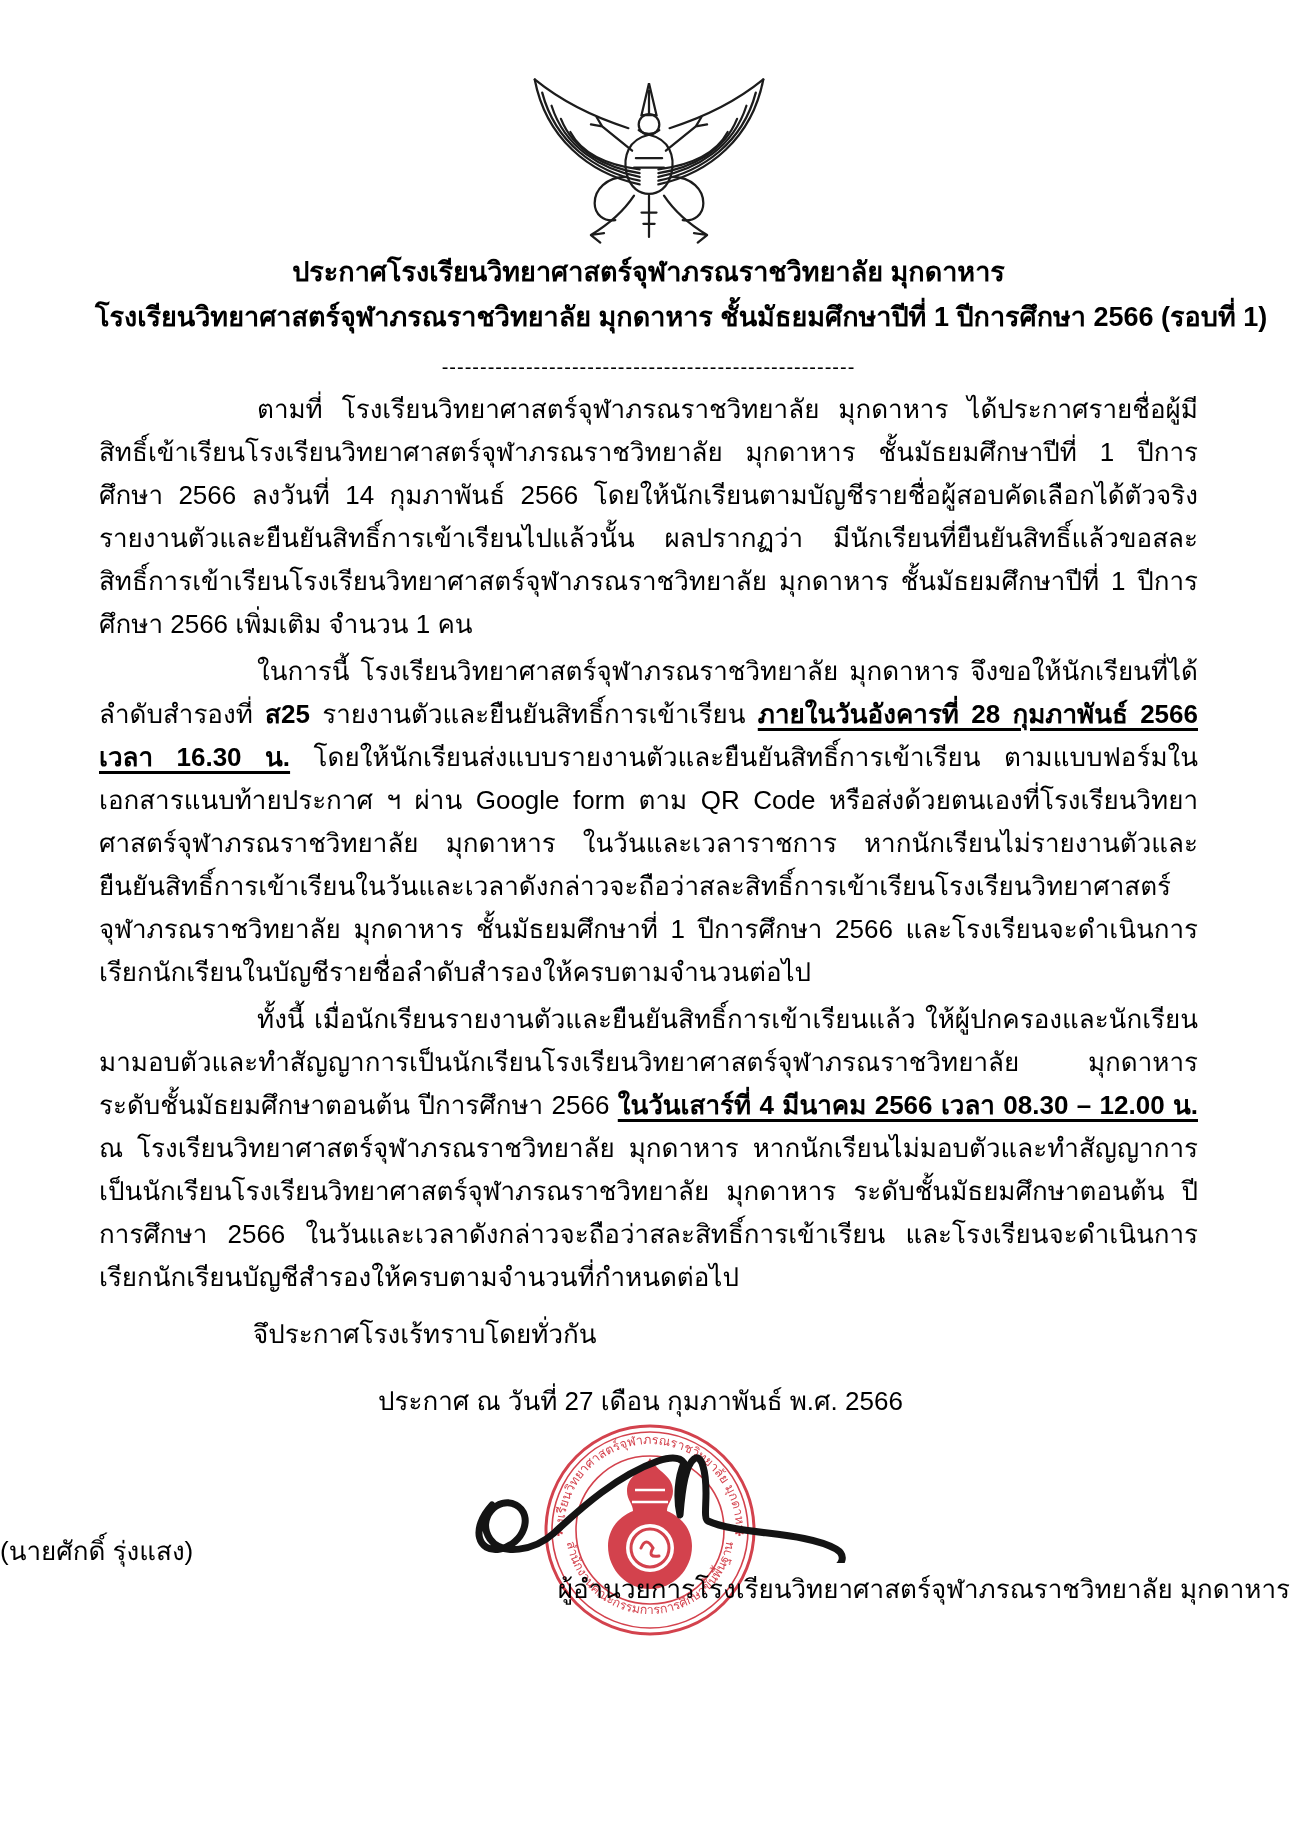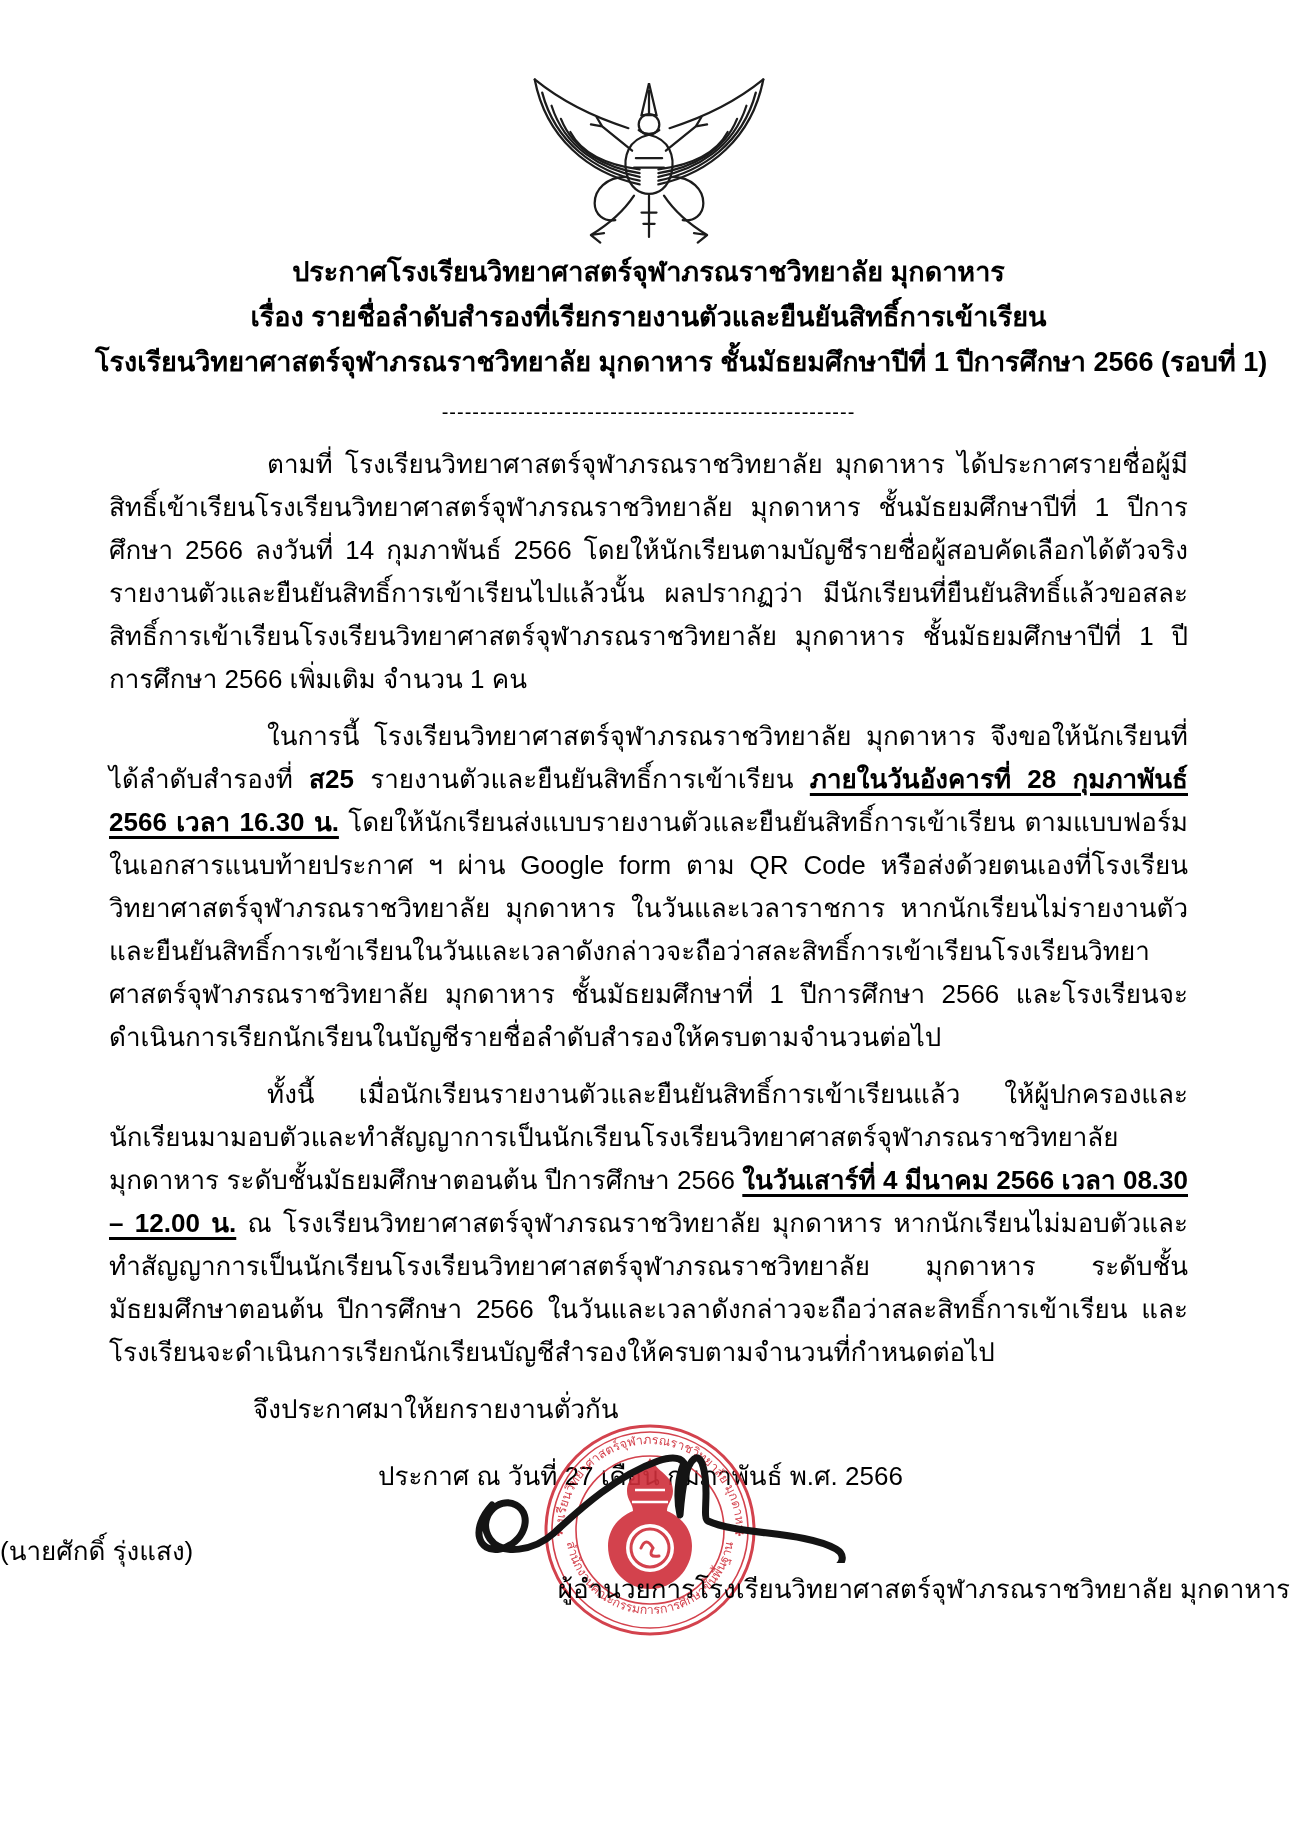--- a/index.html
+++ b/index.html
@@ -25,21 +25,21 @@
     white-space:nowrap;
   }
   .separator-line{
     text-align:center;
     font-size:20px;
     line-height:34px;
     letter-spacing:1px;
     margin-top:10px;
   }
   .para{
-    margin:14px;
+    margin:4px;
     font-size:26px;
     line-height:43px;
     text-align:justify;
     text-indent:158px;
   }
   .para .seg{font-weight:normal;}
   .para .bold{font-weight:bold;}
   .para .underline{text-decoration:underline;text-decoration-thickness:2.5px;text-underline-offset:5px;}
   .closing-line{
     margin:14px 0 0 158px;
@@ -106,32 +106,31 @@
 
           <path d="M134,132 C122,150 108,162 88,174 M88,174 l14,-2 m-14,2 l10,8"></path>
           <path d="M166,132 C178,150 192,162 212,174 M212,174 l-14,-2 m14,2 l-10,8"></path>
 
           <path d="M150,132 L150,176 M142,150 h16 M144,162 h12"></path>
         </g>
       </svg>
     </div>
 
     <div class="title-line">ประกาศโรงเรียนวิทยาศาสตร์จุฬาภรณราชวิทยาลัย มุกดาหาร</div>
-    <div class="title-line">เรื่อง รายชื่อลำดับสำรองที่เรียกรายงานตัวและยืนยันสิทธิ์การเข้าเรียน</div>
     <div class="title-line">โรงเรียนวิทยาศาสตร์จุฬาภรณราชวิทยาลัย มุกดาหาร ชั้นมัธยมศึกษาปีที่ 1 ปีการศึกษา 2566 (รอบที่ 1)</div>
 
     <div class="separator-line">------------------------------------------------------</div>
 
     <div id="paragraphs">
         <p class="para"><span class="seg">ตามที่ โรงเรียนวิทยาศาสตร์จุฬาภรณราชวิทยาลัย มุกดาหาร ได้ประกาศรายชื่อผู้มีสิทธิ์เข้าเรียนโรงเรียนวิทยาศาสตร์จุฬาภรณราชวิทยาลัย มุกดาหาร ชั้นมัธยมศึกษาปีที่ 1 ปีการศึกษา 2566 ลงวันที่ 14 กุมภาพันธ์ 2566 โดยให้นักเรียนตามบัญชีรายชื่อผู้สอบคัดเลือกได้ตัวจริง รายงานตัวและยืนยันสิทธิ์การเข้าเรียนไปแล้วนั้น ผลปรากฏว่า มีนักเรียนที่ยืนยันสิทธิ์แล้วขอสละสิทธิ์การเข้าเรียนโรงเรียนวิทยาศาสตร์จุฬาภรณราชวิทยาลัย มุกดาหาร ชั้นมัธยมศึกษาปีที่ 1 ปีการศึกษา 2566 เพิ่มเติม จำนวน 1 คน</span></p>
         <p class="para"><span class="seg">ในการนี้ โรงเรียนวิทยาศาสตร์จุฬาภรณราชวิทยาลัย มุกดาหาร จึงขอให้นักเรียนที่ได้ลำดับสำรองที่ </span><span class="seg bold">ส25</span><span class="seg"> รายงานตัวและยืนยันสิทธิ์การเข้าเรียน </span><span class="seg bold underline">ภายในวันอังคารที่ 28 กุมภาพันธ์ 2566 เวลา 16.30 น.</span><span class="seg"> โดยให้นักเรียนส่งแบบรายงานตัวและยืนยันสิทธิ์การเข้าเรียน ตามแบบฟอร์มในเอกสารแนบท้ายประกาศ ฯ ผ่าน Google form ตาม QR Code หรือส่งด้วยตนเองที่โรงเรียนวิทยาศาสตร์จุฬาภรณราชวิทยาลัย มุกดาหาร ในวันและเวลาราชการ หากนักเรียนไม่รายงานตัวและยืนยันสิทธิ์การเข้าเรียนในวันและเวลาดังกล่าวจะถือว่าสละสิทธิ์การเข้าเรียนโรงเรียนวิทยาศาสตร์จุฬาภรณราชวิทยาลัย มุกดาหาร ชั้นมัธยมศึกษาที่ 1 ปีการศึกษา 2566 และโรงเรียนจะดำเนินการเรียกนักเรียนในบัญชีรายชื่อลำดับสำรองให้ครบตามจำนวนต่อไป</span></p>
         <p class="para"><span class="seg">ทั้งนี้ เมื่อนักเรียนรายงานตัวและยืนยันสิทธิ์การเข้าเรียนแล้ว ให้ผู้ปกครองและนักเรียนมามอบตัวและทำสัญญาการเป็นนักเรียนโรงเรียนวิทยาศาสตร์จุฬาภรณราชวิทยาลัย มุกดาหาร ระดับชั้นมัธยมศึกษาตอนต้น ปีการศึกษา 2566 </span><span class="seg bold underline">ในวันเสาร์ที่ 4 มีนาคม 2566 เวลา 08.30 – 12.00 น.</span><span class="seg"> ณ โรงเรียนวิทยาศาสตร์จุฬาภรณราชวิทยาลัย มุกดาหาร หากนักเรียนไม่มอบตัวและทำสัญญาการเป็นนักเรียนโรงเรียนวิทยาศาสตร์จุฬาภรณราชวิทยาลัย มุกดาหาร ระดับชั้นมัธยมศึกษาตอนต้น ปีการศึกษา 2566 ในวันและเวลาดังกล่าวจะถือว่าสละสิทธิ์การเข้าเรียน และโรงเรียนจะดำเนินการเรียกนักเรียนบัญชีสำรองให้ครบตามจำนวนที่กำหนดต่อไป</span></p>
       </div>
 
-    <div class="closing-line">จึงประกาศมาให้ยกรายงานตั่วกัน</div>
+    <div class="closing-line">จึประกาศโรงเร้ทราบโดยทั่วกัน</div>
     <div class="date-line">ประกาศ ณ วันที่  27  เดือน กุมภาพันธ์  พ.ศ. 2566</div>
   </div>
 
   <div class="sig-block">
 
     <svg class="stamp" viewBox="0 0 220 220" aria-hidden="true">
       <g stroke="var(--stamp-color,#cf2e3a)" fill="none">
         <circle cx="110" cy="110" r="104" stroke-width="3"></circle>
         <circle cx="110" cy="110" r="98" stroke-width="1.6"></circle>
         <circle cx="110" cy="110" r="74" stroke-width="1.6"></circle>

